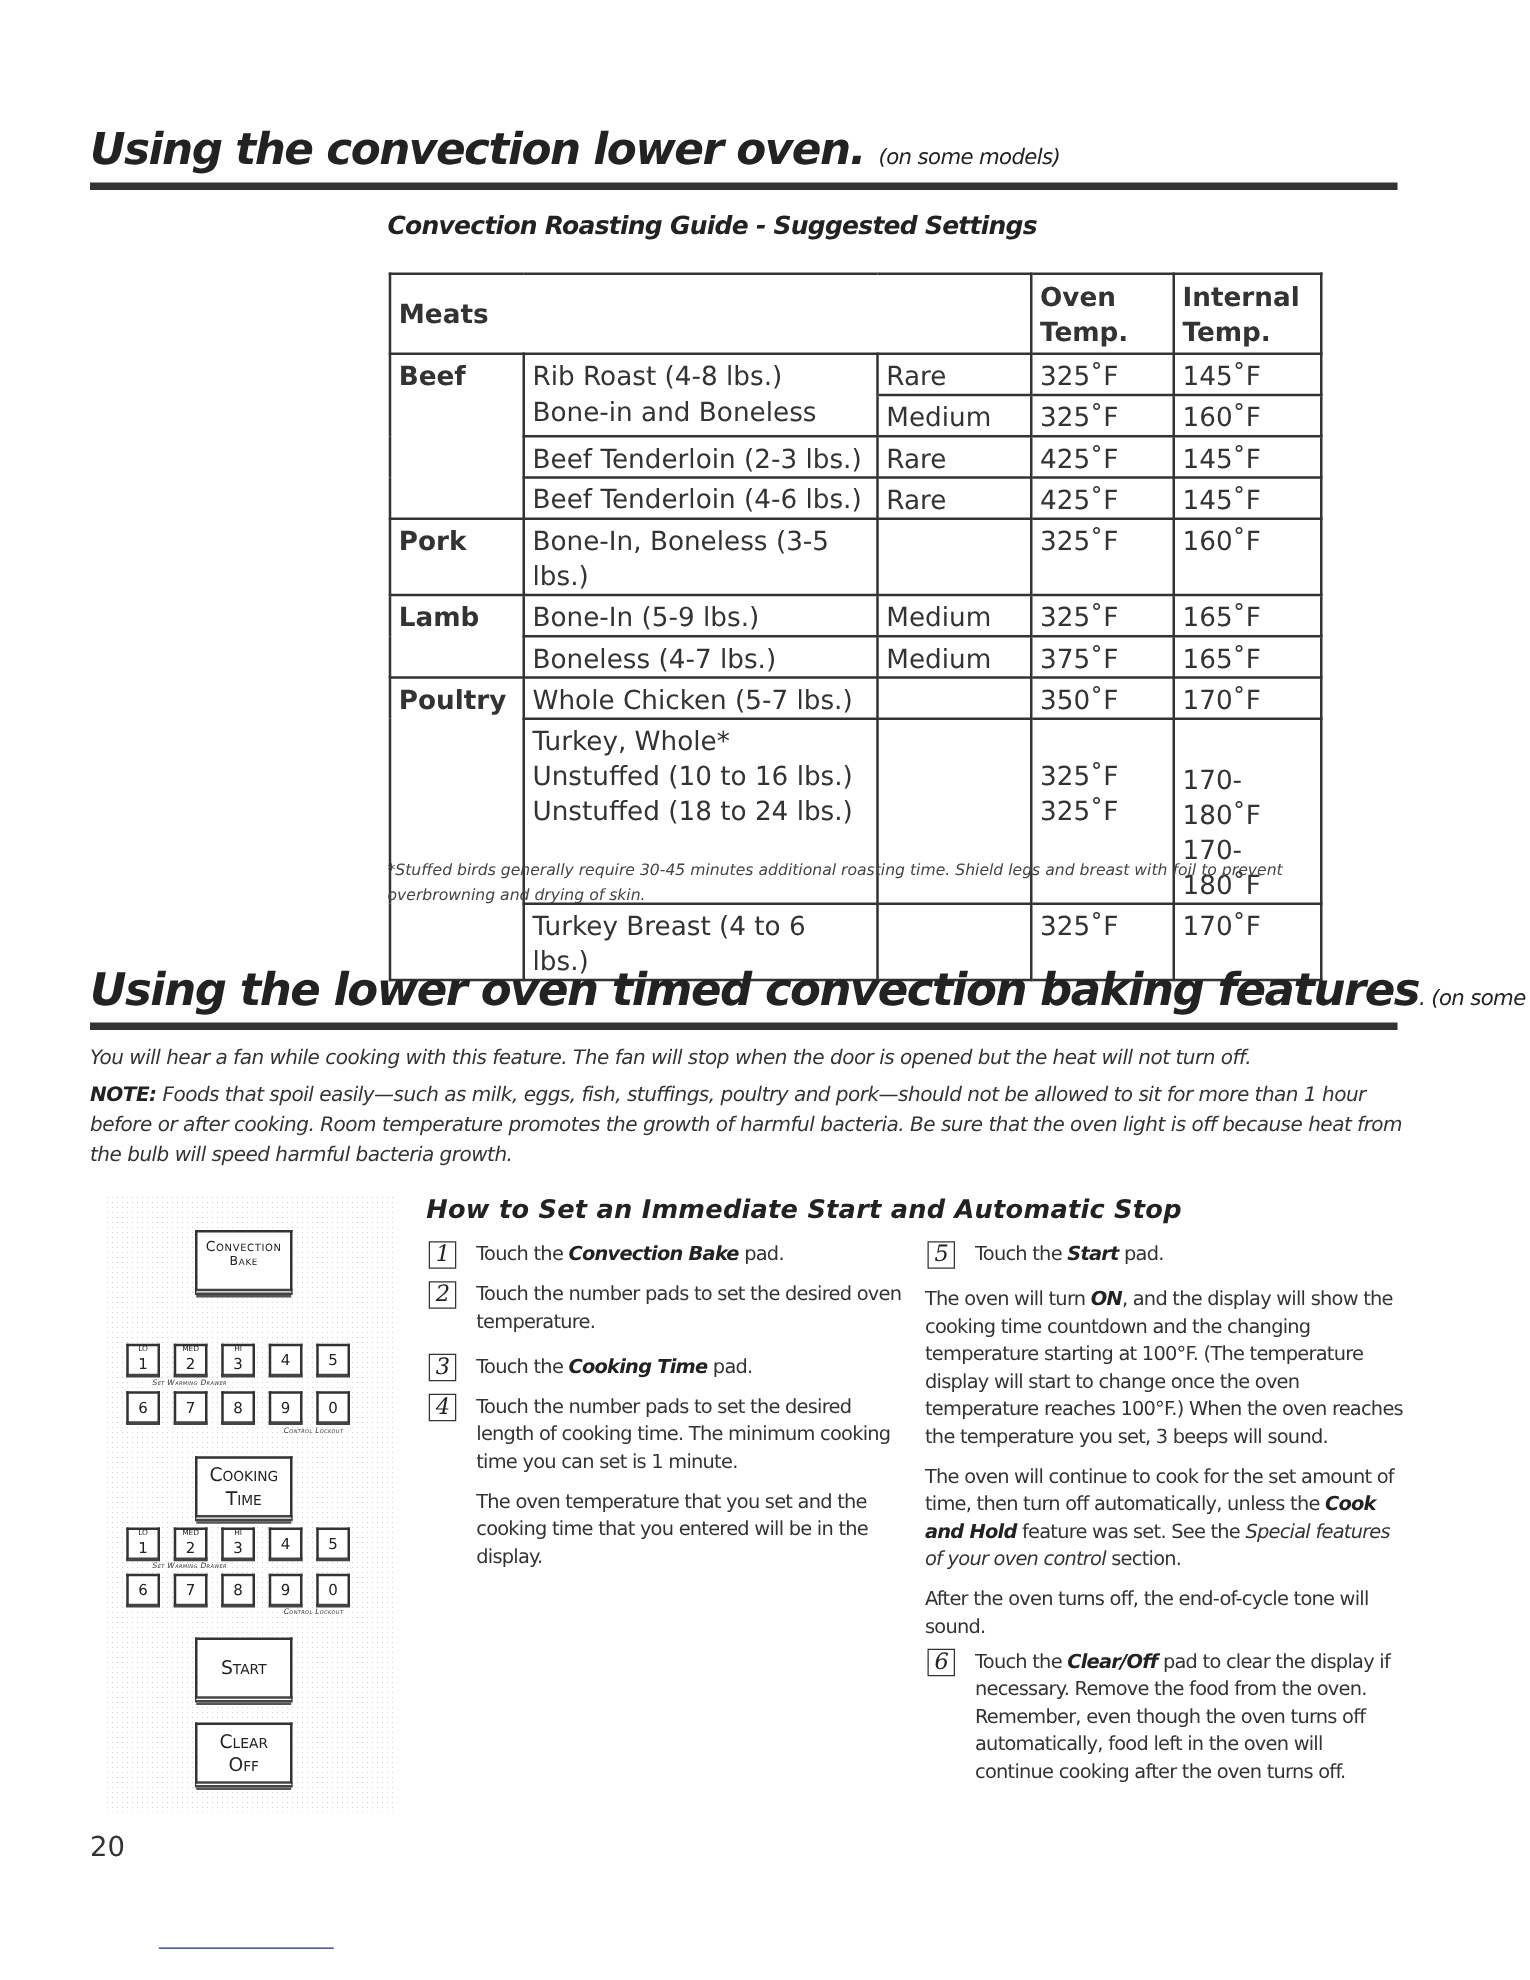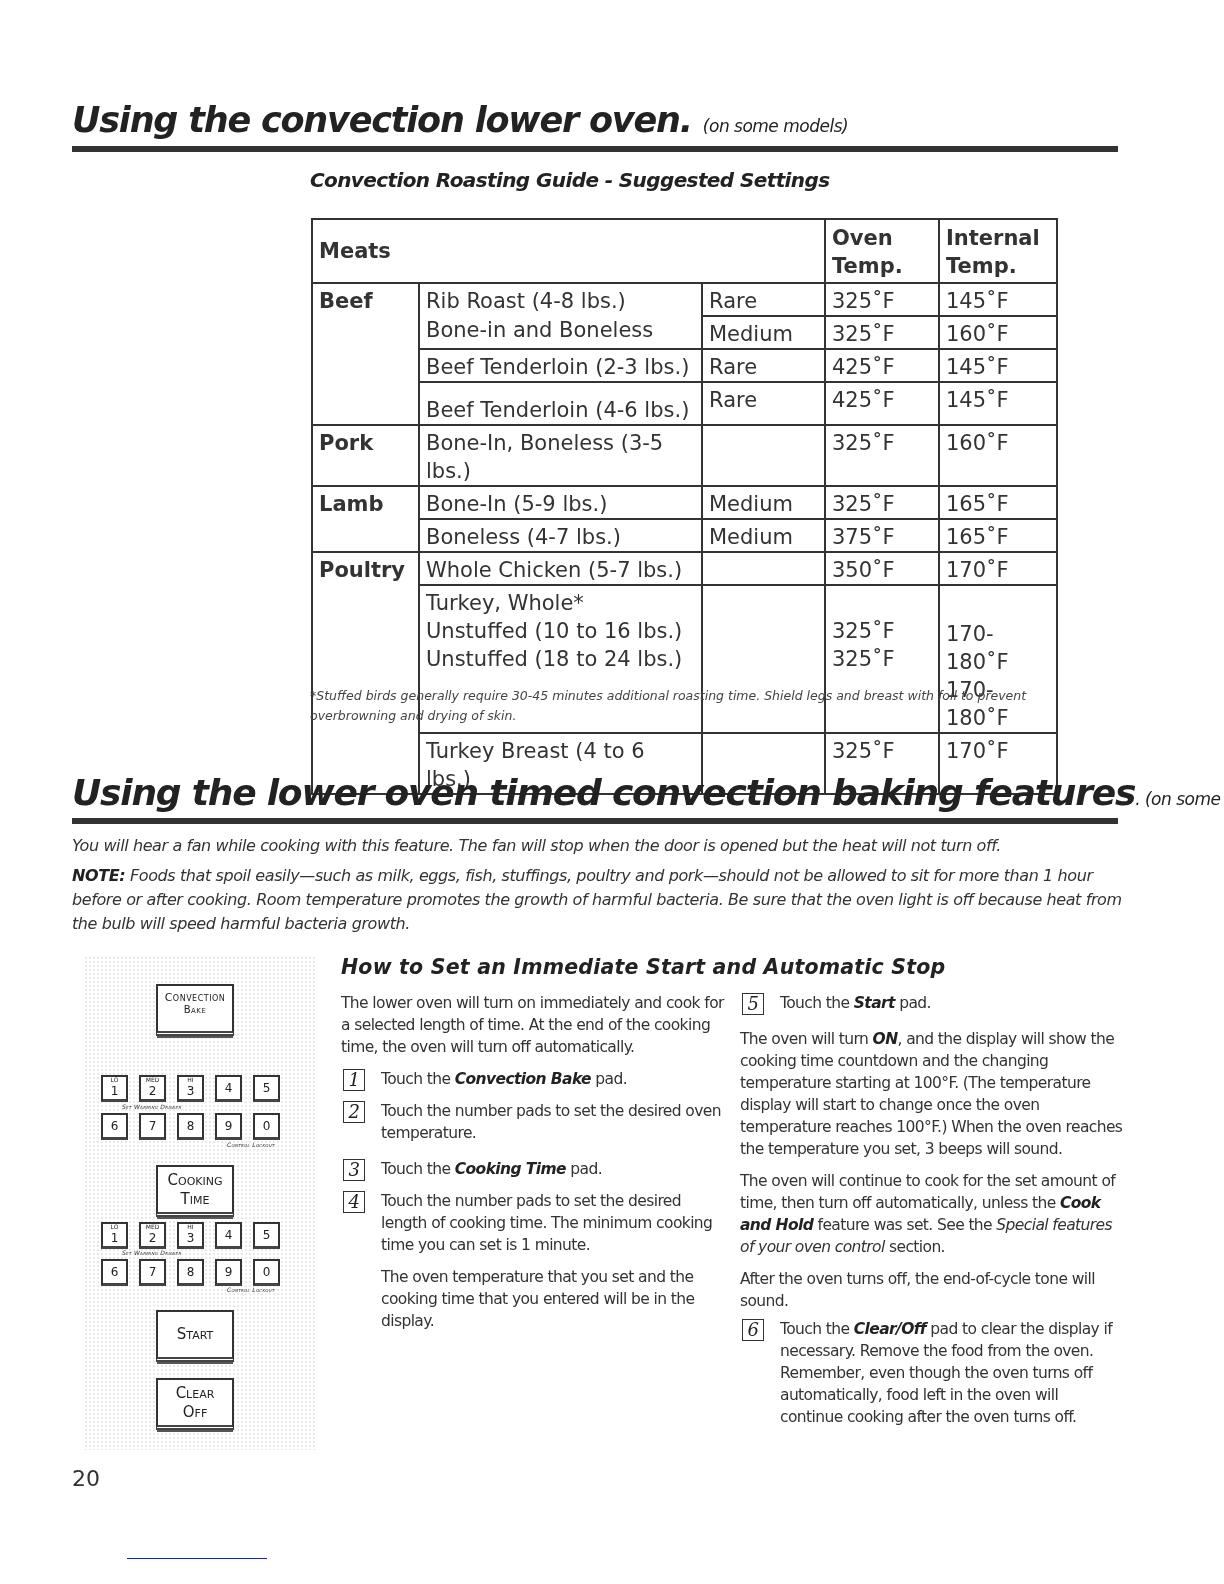--- a/index.html
+++ b/index.html
@@ -89,21 +89,21 @@
     <td class="oven" style="padding-top:3px;">325˚F</td>
     <td style="padding-top:3px;">160˚F</td>
   </tr>
   <tr>
     <td class="item" style="padding-top:3px;">Beef Tenderloin (2-3 lbs.)</td>
     <td class="done" style="padding-top:3px;">Rare</td>
     <td class="oven" style="padding-top:3px;">425˚F</td>
     <td style="padding-top:3px;">145˚F</td>
   </tr>
   <tr>
-    <td class="item" style="padding-top:13px;">Beef Tenderloin (4-6 lbs.)</td>
+    <td class="item" style="padding-top:2px;">Beef Tenderloin (4-6 lbs.)</td>
     <td class="done" style="padding-top:3px;">Rare</td>
     <td class="oven" style="padding-top:3px;">425˚F</td>
     <td style="padding-top:3px;">145˚F</td>
   </tr>
 
   <tr>
     <td class="meat" style="padding-top:3px;">Pork</td>
     <td class="item" style="padding-top:3px;">Bone-In, Boneless (3-5 lbs.)</td>
     <td class="done" style="padding-top:3px;"></td>
     <td class="oven" style="padding-top:3px;">325˚F</td>
@@ -212,21 +212,20 @@
   </div>
   <div class="pad big" style="left:72px; top:422px;">
     <span class="cap" style="margin-top:4px;">Clear</span>
     <span class="cap">Off</span>
   </div>
 </div>
 
 <div class="howto-title">How to Set an Immediate Start and Automatic Stop</div>
 
 <div class="col" style="left:341px; top:992px; width:385px;">
-  <p>The lower oven will turn on immediately and cook for a selected length of time. At the end of the cooking time, the oven will turn off automatically.</p>
   <div class="step">
     <span class="box">1</span>
     <span>Touch the </span><b>Convection Bake</b><span> pad.</span>
   </div>
   <div class="step">
     <span class="box">2</span>
     <span>Touch the number pads to set the desired oven temperature.</span>
   </div>
   <div class="step" style="margin-top:14px;">
     <span class="box">3</span>

